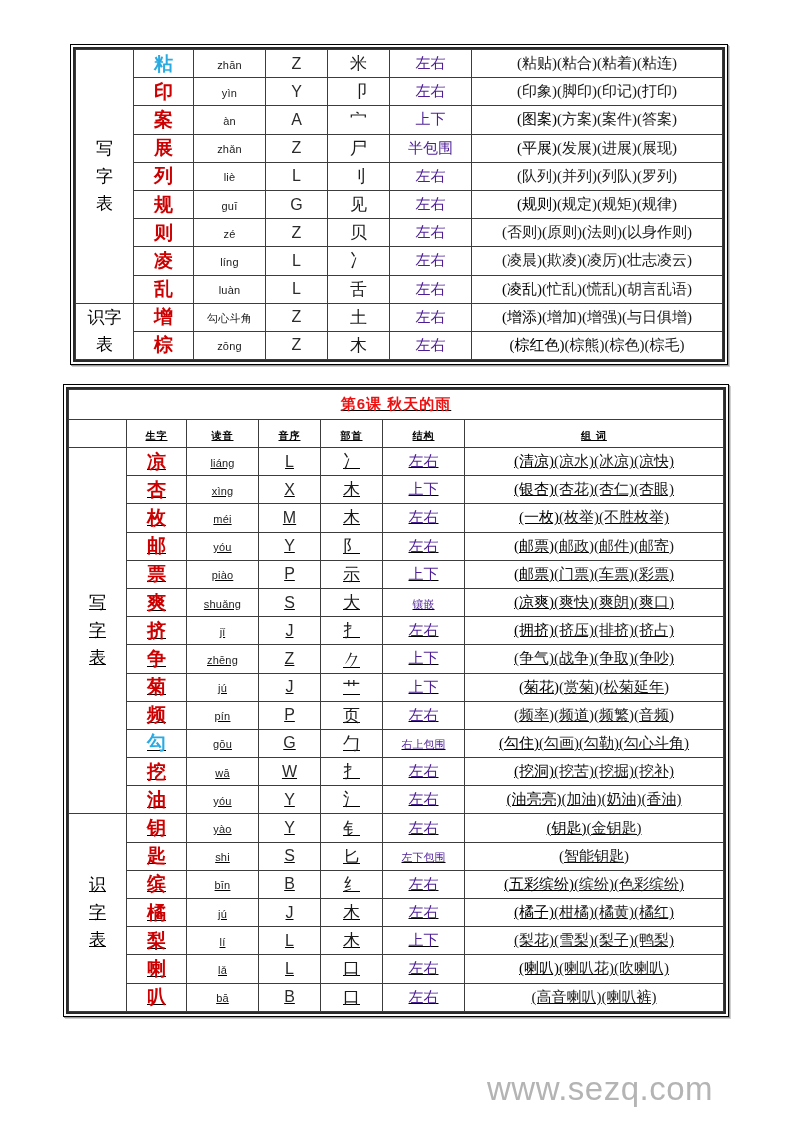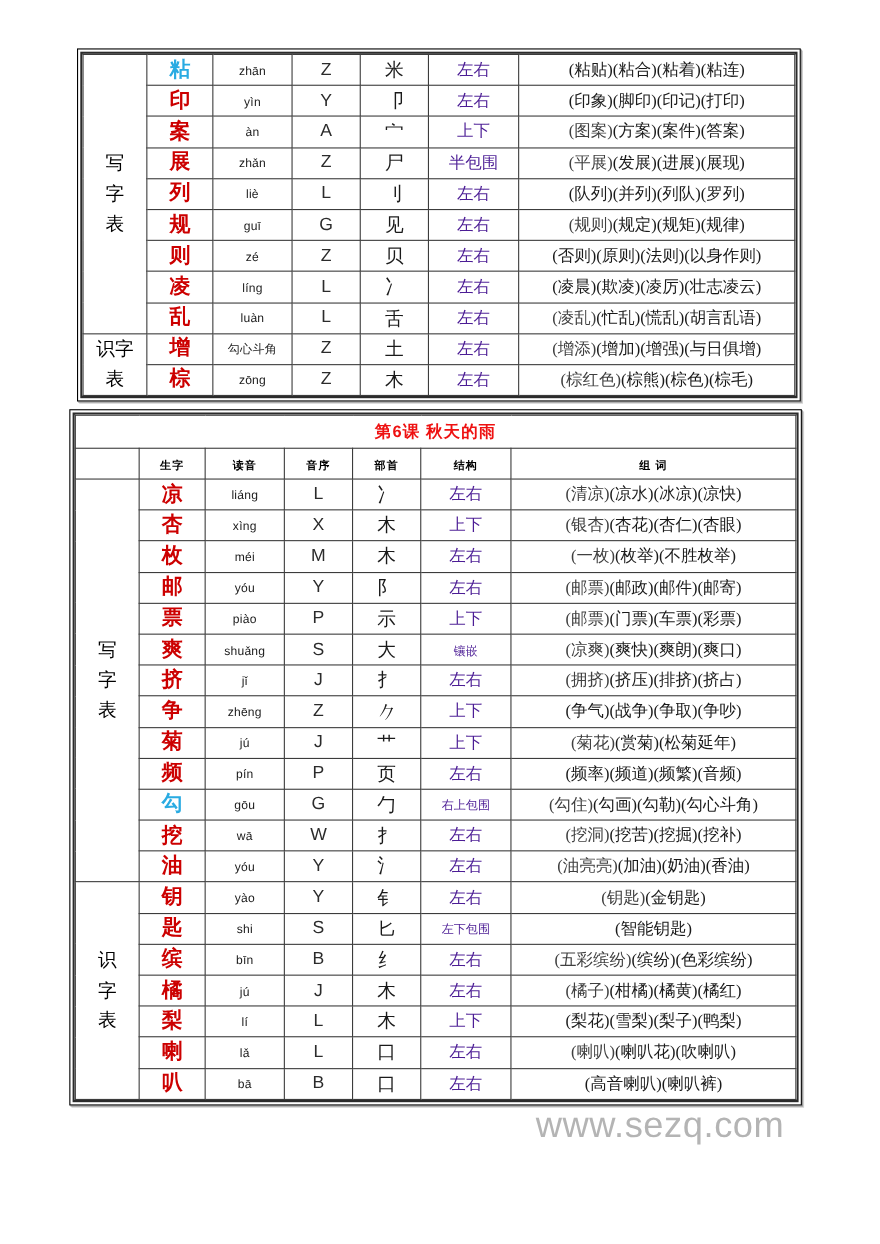--- a/index.html
+++ b/index.html
@@ -104,21 +104,21 @@
     font-size: 11px;
   }
   .words {
     font-family: "Liberation Serif", "DejaVu Serif", serif;
     font-size: 15px;
     color: #1a1a1a;
     white-space: nowrap;
     letter-spacing: 0;
     text-align: right;
   }
-  .words .hl { color: #404040; margin-top: 33px; }
+  .words .hl { color: #000000; margin-top: 33px; }
 
   
   .lesson-title {
     font-family: "Liberation Sans", "DejaVu Sans", sans-serif;
     font-size: 15px;
     font-weight: bold;
     color: #ee1111;
     letter-spacing: 1px;
     padding: 4px 0 5px 0;
   }
@@ -141,21 +141,21 @@
     left: 364px;
     top: 1140px;
     font-family: "Liberation Sans", "DejaVu Sans", sans-serif;
     font-size: 10.5px;
     color: #000;
     letter-spacing: 0;
   }
   .watermark {
     position: absolute;
     left: 487px;
-    top: 1004px;
+    top: 1070px;
     font-family: "Liberation Sans", "DejaVu Sans", sans-serif;
     font-size: 33px;
     color: #b4b4b4;
     letter-spacing: 0.5px;
     white-space: nowrap;
     user-select: none;
   }
 </style>
 </head>
 <body>
@@ -270,21 +270,21 @@
               <td><span class="initial">Z</span></td>
               <td><span class="radical">木</span></td>
               <td><span class="struct">左右</span></td>
               <td><span class="words"><span class="hl">(棕红色)</span><span class="">(棕熊)</span><span class="">(棕色)</span><span class="">(棕毛)</span></span></td>
             </tr>
           </tbody>
       </table>
     </div>
   </div>
 
-  <div class="table-frame" id="frame-2" style="left:63px; top:372px; width:660px;">
+  <div class="table-frame" id="frame-2" style="left:63px; top:384px; width:660px;text-decoration:underline;">
     <div class="inner-frame">
       <table class="cz">
         <colgroup>
           <col class="c-label">
             <col class="c-char">
             <col class="c-pinyin">
           <col class="c-initial">
             <col class="c-radical">
             <col class="c-struct">
           <col class="c-words">

